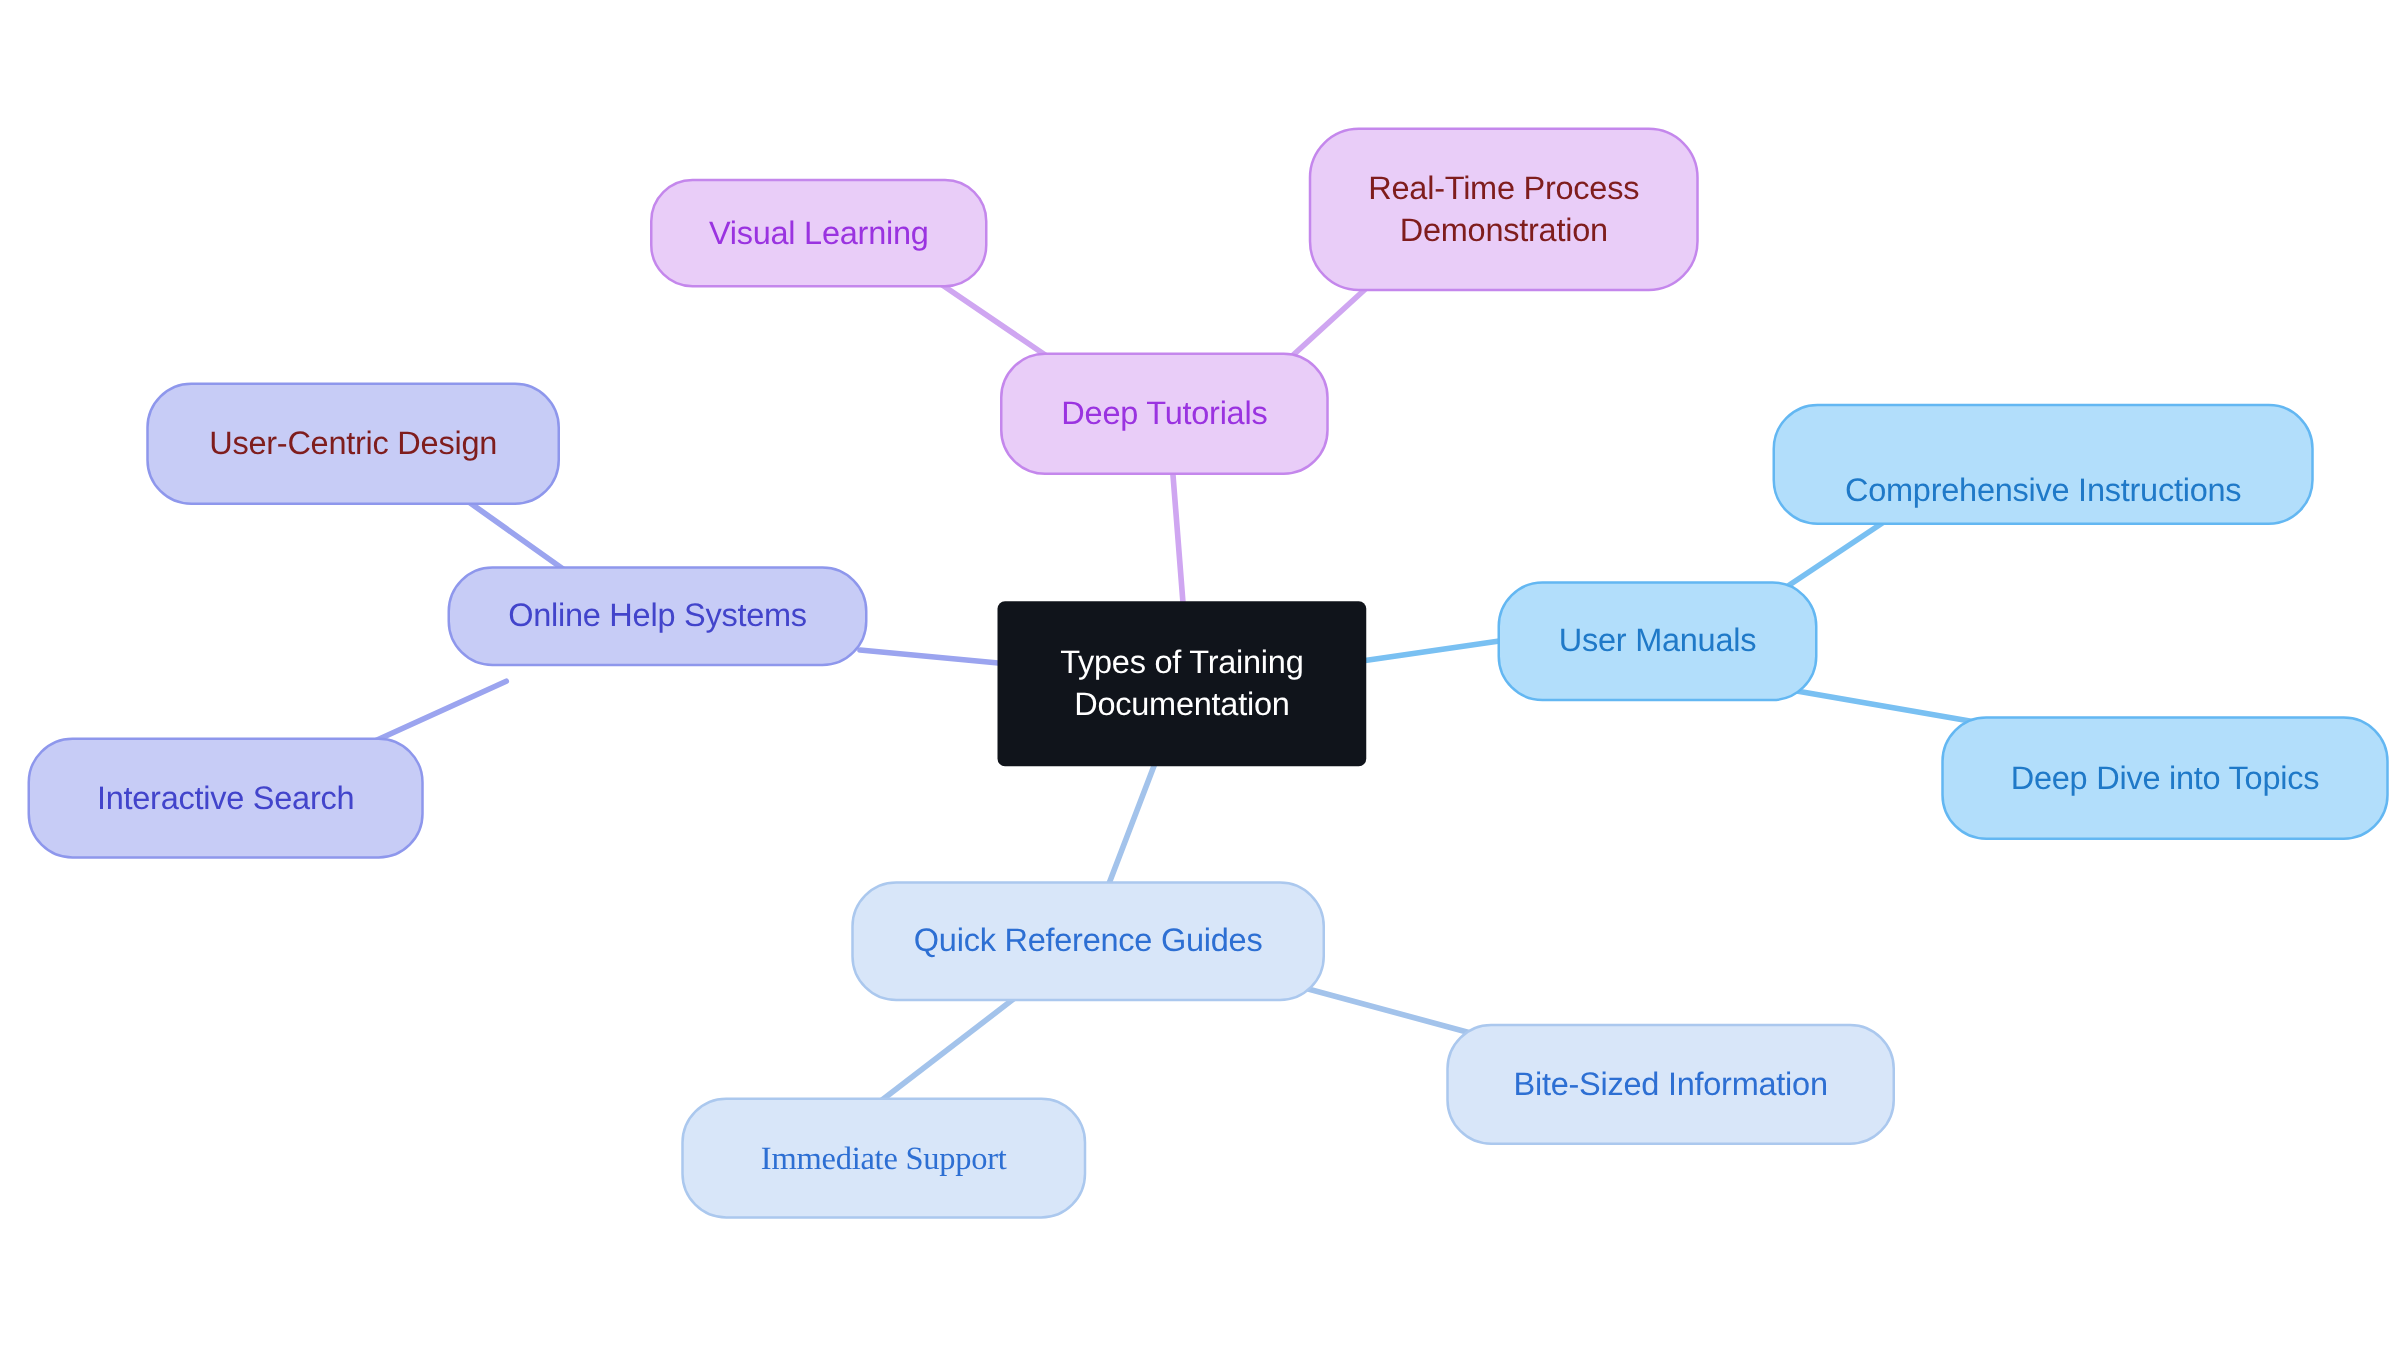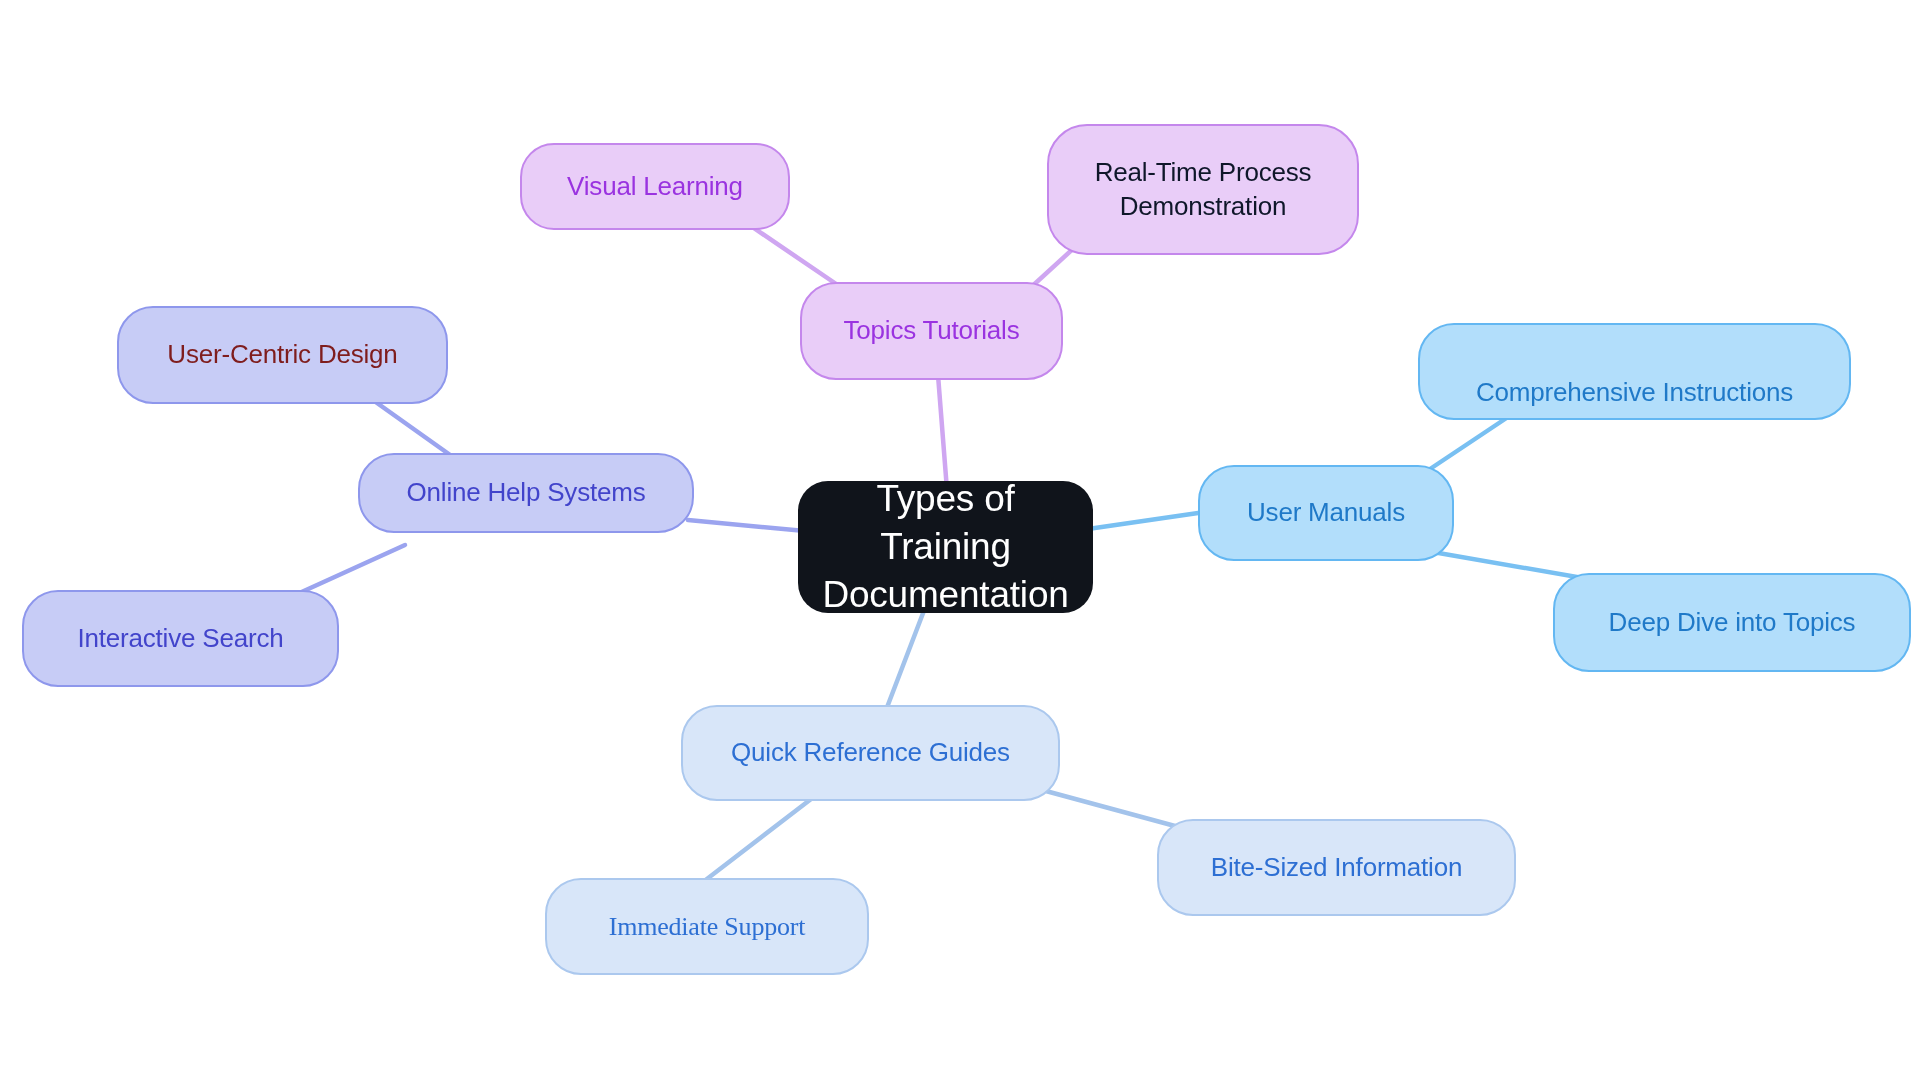--- a/index.html
+++ b/index.html
@@ -21,22 +21,22 @@
     border-radius:36px;
     font-size:26px;
     line-height:1.3;
     padding:8px 26px;
     letter-spacing:-0.2px;
     cursor:default;
     user-select:none;
   }
   .node.center{
     border:none;
-    border-radius:30px;
-    font-size:37px;
+    border-radius:6px;
+    font-size:26px;
   }
   
   #n-center{left:798px;top:481px;width:295px;height:132px;}
   #n-video-tutorials{left:800px;top:282px;width:263px;height:98px;}
   #n-visual-learning{left:520px;top:143px;width:270px;height:87px;border-radius:34px;}
   #n-realtime{left:1047px;top:102px;width:312px;height:131px;border-radius:40px;}
   #n-online-help{left:358px;top:453px;width:336px;height:80px;align-items:center;}
   #n-user-centric{left:95px;top:306px;width:331px;height:98px;}
   #n-interactive-search{left:22px;top:590px;width:317px;height:97px;}
   #n-user-manuals{left:1198px;top:465px;width:256px;height:96px;}
@@ -68,26 +68,26 @@
     <line x1="925" y1="608" x2="886" y2="710" style="stroke: rgb(163, 195, 235);"></line>
     <line x1="815" y1="796" x2="703" y2="882" style="stroke: rgb(163, 195, 235);"></line>
     <line x1="1020" y1="784" x2="1175" y2="826" style="stroke: rgb(163, 195, 235);"></line>
   </svg>
 
   <div class="node center" id="n-center" style="background: rgb(16, 20, 27); color: rgb(255, 255, 255);">
     <span>Types of Training Documentation</span>
   </div>
 
   <div class="node" id="n-video-tutorials" style="background: rgb(233, 205, 248); border-color: rgb(196, 135, 236); color: rgb(154, 51, 224);">
-    <span>Topics Tutorials</span>
+    <span>Deep Tutorials</span>
   </div>
   <div class="node" id="n-visual-learning" style="background: rgb(233, 205, 248); border-color: rgb(196, 135, 236); color: rgb(154, 51, 224);">
     <span>Visual Learning</span>
   </div>
-  <div class="node" id="n-realtime" style="background: rgb(233, 205, 248); border-color: rgb(196, 135, 236); color: #0f172a; margin-top: 22px;">
+  <div class="node" id="n-realtime" style="background: rgb(233, 205, 248); border-color: rgb(196, 135, 236); color: #7f1d1d;">
     <span>Real-Time Process Demonstration</span>
   </div>
 
   <div class="node" id="n-online-help" style="background: rgb(199, 204, 246); border-color: rgb(142, 151, 236); color: rgb(66, 68, 203);">
     <span>Online Help Systems</span>
   </div>
   <div class="node" id="n-user-centric" style="background: rgb(199, 204, 246); border-color: rgb(142, 151, 236); color: #7f1d1d; margin-left: 22px;">
     <span>User-Centric Design</span>
   </div>
   <div class="node" id="n-interactive-search" style="background: rgb(199, 204, 246); border-color: rgb(142, 151, 236); color: rgb(66, 68, 203);">

